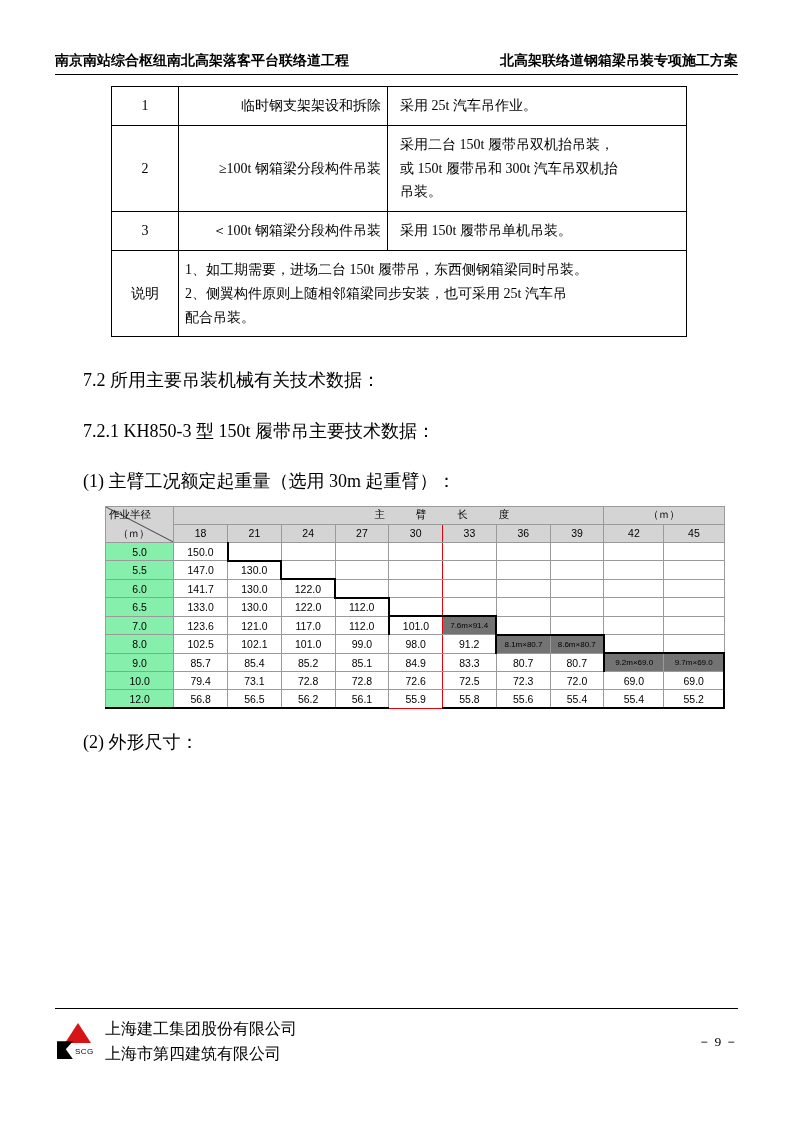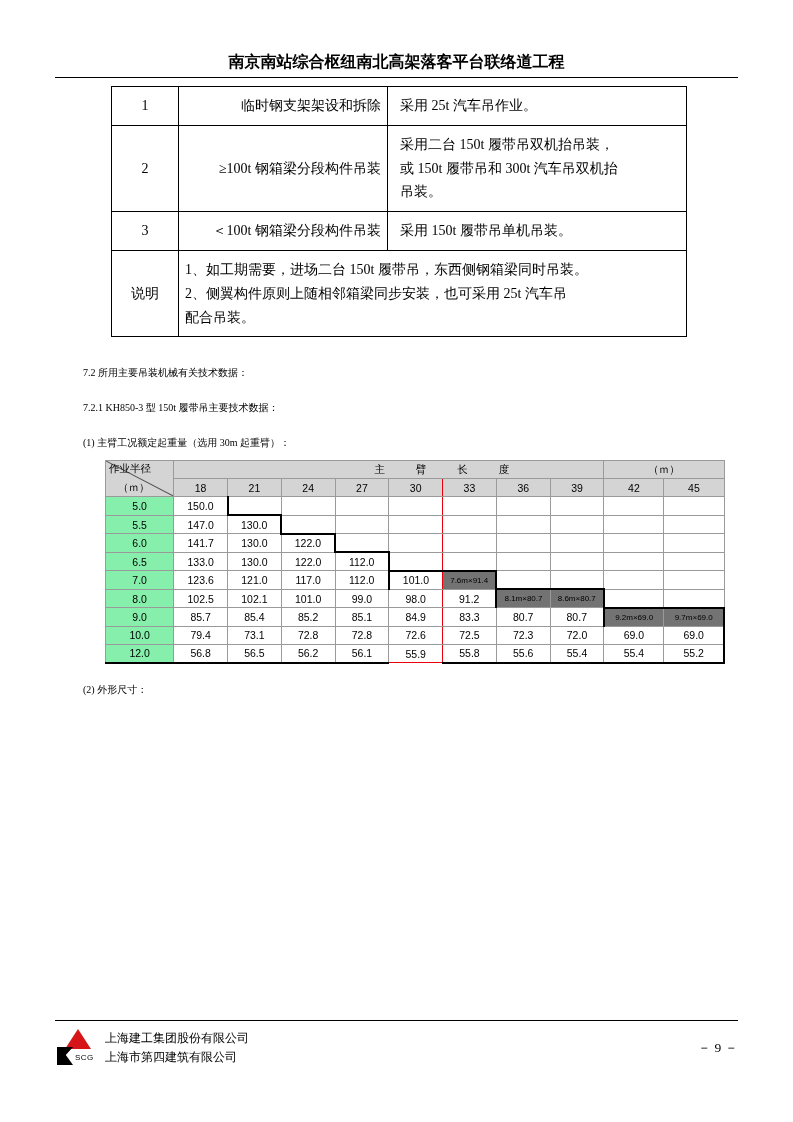--- a/index.html
+++ b/index.html
@@ -23,24 +23,24 @@
     padding: 0 55px;
   }
 
   
   .header {
     position: absolute;
     top: 52px;
     left: 55px;
     right: 55px;
     display: flex;
-    justify-content: center;
+    justify-content: space-between;
     align-items: flex-end;
     font-weight: bold;
-    font-size: 16px;
+    font-size: 14px;
     padding-bottom: 4px;
     border-bottom: 1.5px solid #000;
   }
   .header .left { letter-spacing: 0px; }
   .header .right { letter-spacing: 0px; }
 
   
   .content {
     position: absolute;
     top: 80px;
@@ -80,21 +80,21 @@
     width: 54px;
     text-align: center;
   }
   table.method td.note-body {
     text-align: left;
   }
   .nowrapline { white-space: nowrap; }
 
   
   p.para {
-    font-size: 10px;
+    font-size: 18px;
     margin: 16px 0 0 0;
     padding-left: 28px;
     line-height: 1.9;
   }
   p.para.first { margin-top: 26px; }
 
   
   .cap-wrap {
     margin-left: 50px;
     margin-top: 8px;
@@ -202,34 +202,35 @@
   }
   .logo .scg {
     position: absolute;
     left: 20px; top: 24px;
     font-family: Liberation Sans, sans-serif;
     font-size: 8px;
     color: #000;
     letter-spacing: 0.5px;
   }
   .company {
-    font-size: 12px;
+    font-size: 16px;
     line-height: 1.55;
   }
   .pageno {
     font-size: 13.5px;
   }
 </style>
 </head>
 <body>
 
 <div class="page">
 
   <div class="header">
     <div class="left">南京南站综合枢纽南北高架落客平台联络道工程</div>
+    <div class="right">北高架联络道钢箱梁吊装专项施工方案</div>
   </div>
 
   <div class="content">
 
     <table class="method">
       <tbody>
           <tr>
         <td class="num">1</td>
         <td class="desc">临时钢支架架设和拆除</td>
         <td class="how">

